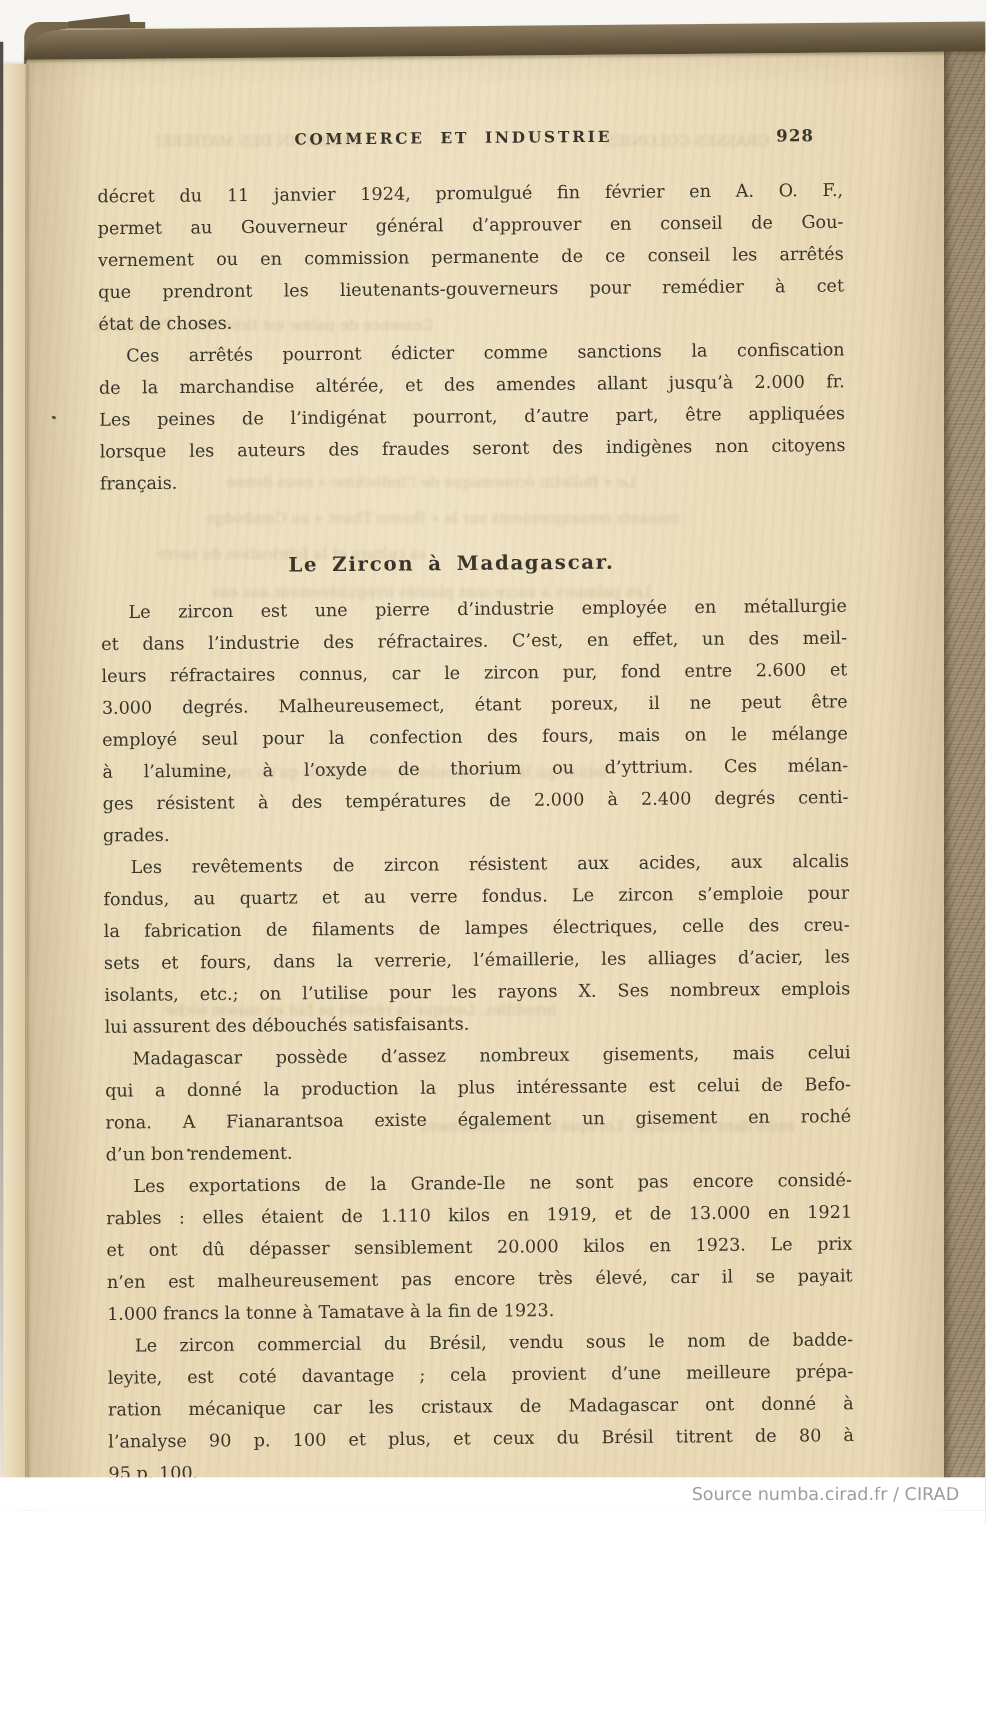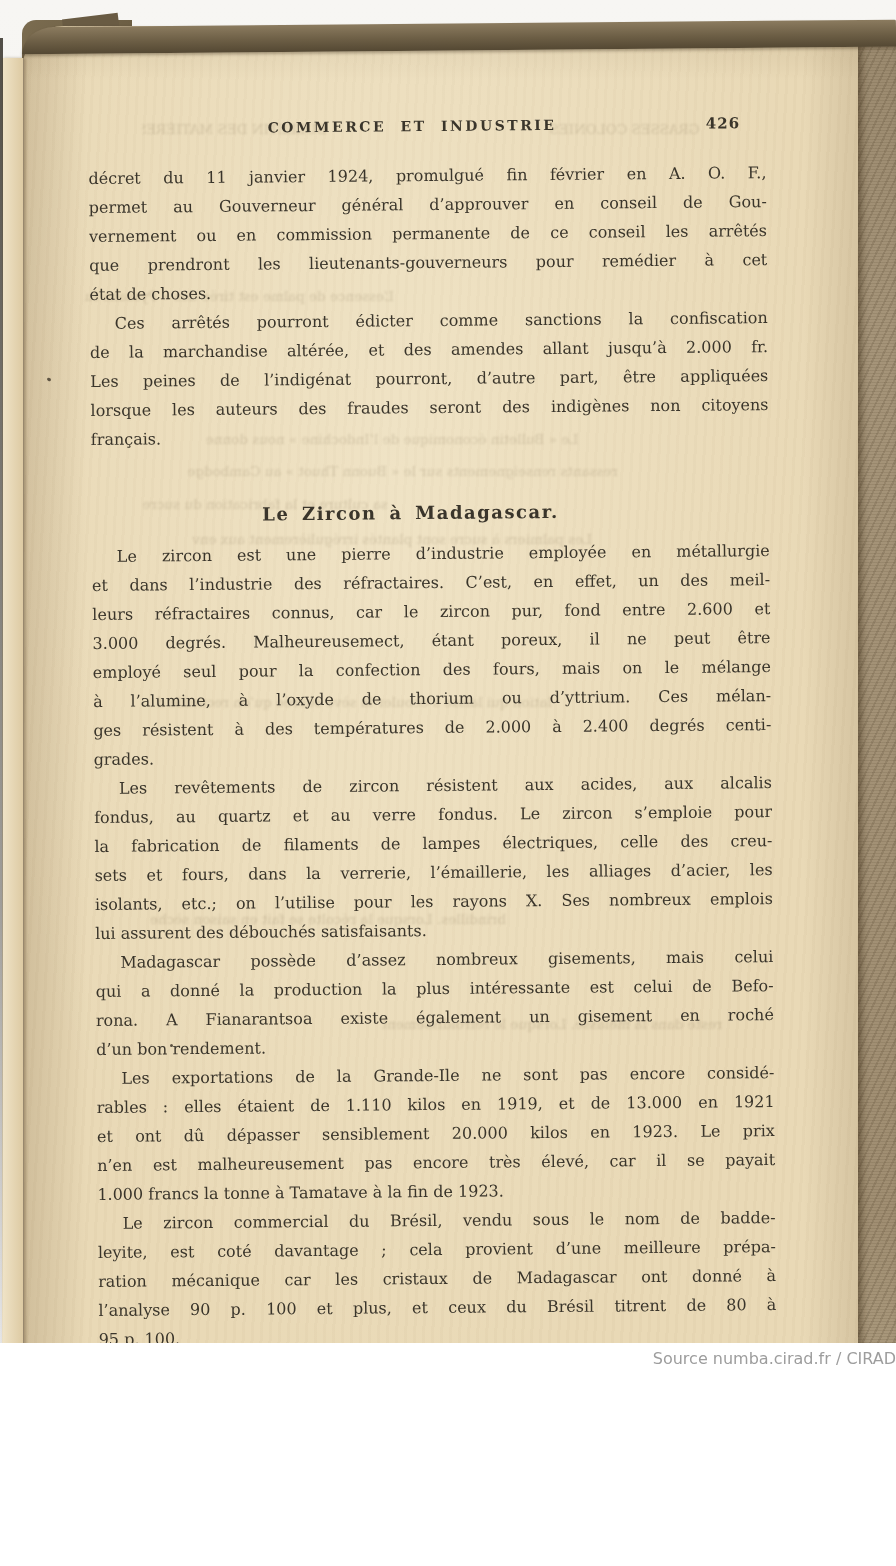--- a/index.html
+++ b/index.html
@@ -86,21 +86,21 @@
   
   .ghost-layer { position:absolute; left:0; top:0; right:0; bottom:0; z-index:1; }
   .ghost { position:absolute; transform:scaleX(-1); filter:blur(1.3px);
     color:rgba(95,78,50,0.85); opacity:0.22; font-size:13.5px; line-height:16px;
     white-space:nowrap; overflow:hidden; text-align:center; }
 
   .speck { position:absolute; background:#5d5342; border-radius:50%; z-index:2; }
 
   .wm-bar { position:absolute; left:0; bottom:0; width:100%; height:30px; background:#ffffff;
     display:flex; justify-content:flex-end; align-items:center;
-    padding-right:0; box-sizing:border-box; z-index:10;
+    padding-right:24px; box-sizing:border-box; z-index:10;
     font-family:"DejaVu Sans","Liberation Sans",sans-serif; font-size:16px; color:#9d9d9d; }
 </style>
 </head>
 <body>
 
 <div class="scan">
 
   <div class="book">
     <div class="corner-patch"></div>
     <div class="spine-top"></div>
@@ -119,21 +119,21 @@
           <div class="ghost" style="top: 990px; left: 340px; width: 380px;">reste dans la mêlasse. Lorsque le refroidissement</div>
           <div class="ghost" style="top: 1322px; left: 55px; width: 520px;">de diamètre et 2 centimètres d’épaisseur; sont formés</div>
         </div>
 
       <span class="speck" style="left:25px; top:352px; width:4px; height:3px; transform:rotate(20deg);"></span>
       <span class="speck" style="left:148px; top:1018px; width:3px; height:3px;"></span>
 
       <div class="text-block">
         <div class="pg-header">
           <span class="title">COMMERCE ET INDUSTRIE</span>
-          <span class="num">426</span>
+          <span class="num">928</span>
         </div>
         <div>
             <div class="para">
               <div class="tline">décret du 11 janvier 1924, promulgué fin février en A. O. F.,</div>
               <div class="tline">permet au Gouverneur général d’approuver en conseil de Gou-</div>
               <div class="tline">vernement ou en commission permanente de ce conseil les arrêtés</div>
               <div class="tline">que prendront les lieutenants-gouverneurs pour remédier à cet</div>
               <div class="tline last">état de choses.</div>
             </div>
             <div class="para">

